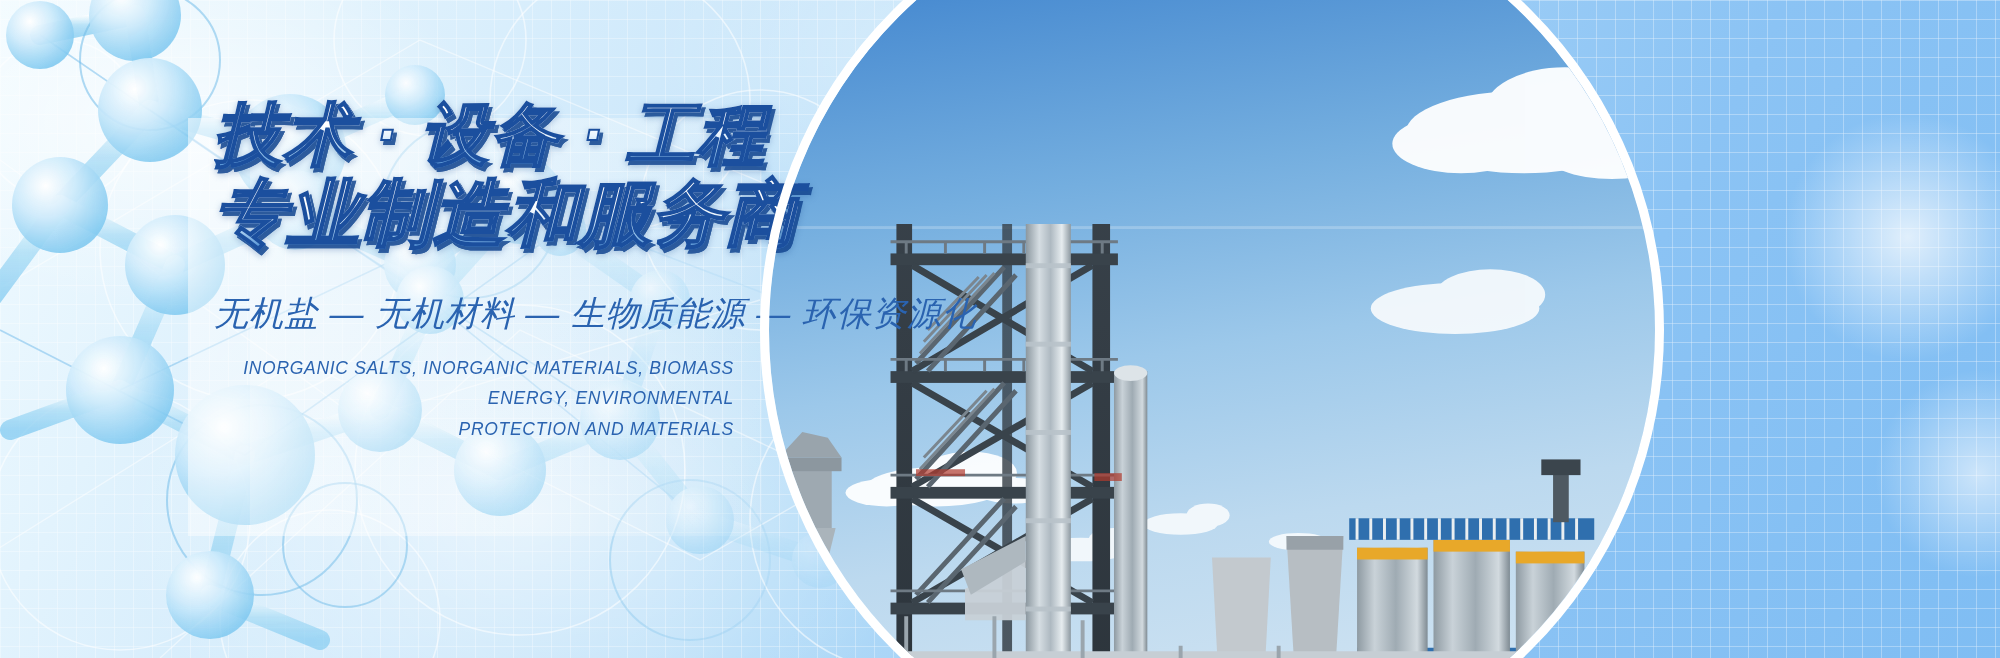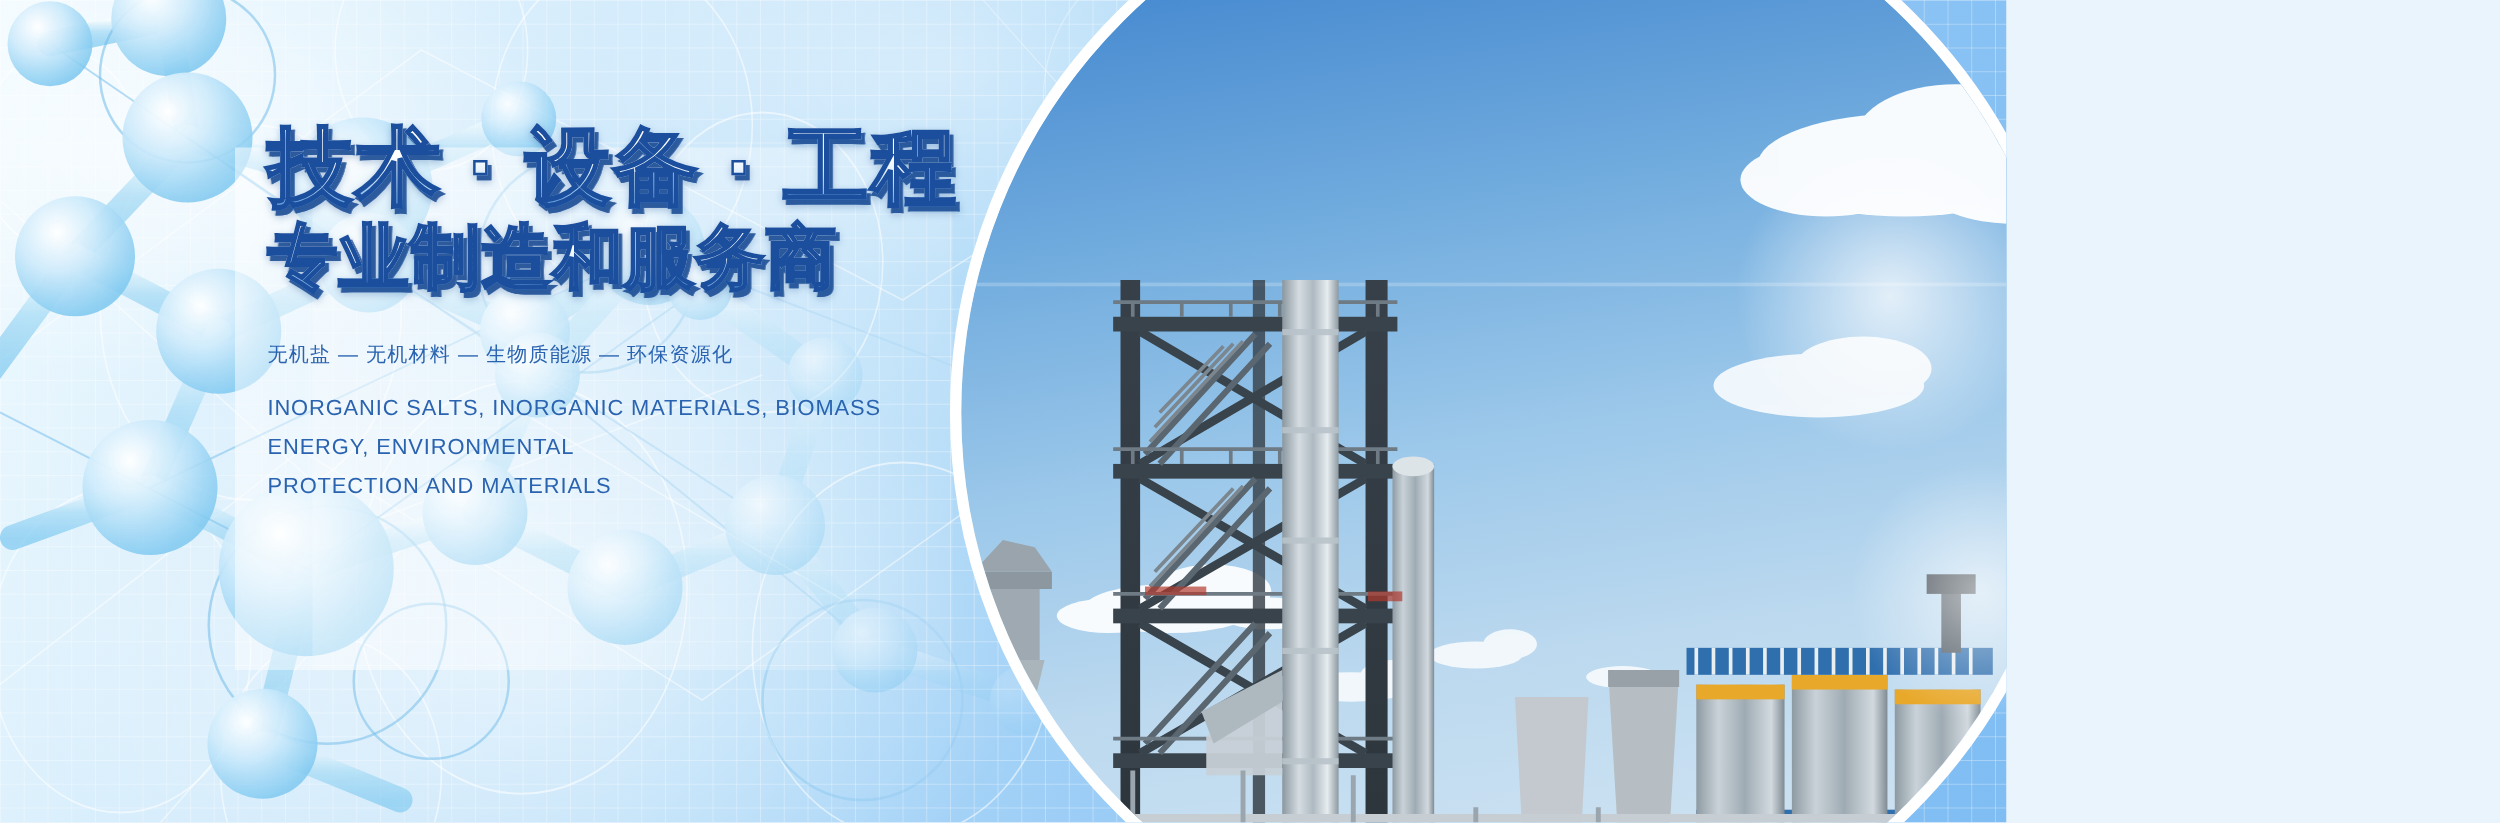--- a/index.html
+++ b/index.html
@@ -2,22 +2,23 @@
 <html><head>
 <meta charset="utf-8">
 <style>
   html,body{margin:0;padding:0;}
   body{
     width:2000px;height:658px;overflow:hidden;
     font-family:"Liberation Sans","DejaVu Sans",sans-serif;
     background:#eaf4fd;
   }
   .banner{
-    position:relative;width:1605px;height:658px;overflow:hidden;
+    position:relative;width:2000px;height:658px;overflow:hidden;
     background:linear-gradient(118deg,#f2fbff 0%,#e2f3fd 14%,#cfe9fb 30%,#b4dcf8 46%,#9ccdf6 62%,#8bc3f4 76%,#7fbdf3 100%);
+    font-style:italic;
   }
 
   
   .bg-grid{
     position:absolute;inset:0;
     background-image:
       linear-gradient(to right,rgba(255,255,255,.42) 1px,transparent 1px),
       linear-gradient(to bottom,rgba(255,255,255,.42) 1px,transparent 1px);
     background-size:19px 19px;
     opacity:.75;
@@ -53,50 +54,50 @@
 
   .headline{
     font-family:"Liberation Sans","DejaVu Sans",sans-serif;
     font-weight:700;
     letter-spacing:2px;
     line-height:1.02;
     white-space:nowrap;
     position:relative;
   }
   .hl1{font-size:68px;margin:0 0 8px 0;}
-  .hl2{font-size:56px;margin:0;letter-spacing:1px;}
+  .hl2{font-size:72px;margin:0;letter-spacing:1px;}
 
   .gtext{
     position:relative;display:inline-block;
     background:linear-gradient(180deg,#ffffff 0%,#ffffff 36%,#e7f3fd 52%,#a6cdef 74%,#5e9ad8 92%,#3f7fc8 100%);
     -webkit-background-clip:text;background-clip:text;
     color:transparent;-webkit-text-fill-color:transparent;
     -webkit-text-stroke:2px #1b4f9e;
     paint-order:stroke fill;
     filter:drop-shadow(3px 4px 0 rgba(20,70,145,.85)) drop-shadow(0 2px 3px rgba(30,80,150,.30));
   }
 
   .sub-cn{
     margin:40px 0 0 0;
-    font-size:16px;
+    font-size:34px;
     color:#2a63b0;
     letter-spacing:1px;
     white-space:nowrap;
     font-weight:400;
   }
   .sub-en{
     margin:16px 0 0 0;
     font-size:17.5px;
     color:#2a63b0;
     letter-spacing:.7px;
     line-height:1.75;
     max-width:520px;
     font-weight:400;
   }
-  .sub-en span{display:block;}
+  .sub-en span{display:block;text-align:right;}
 
   
   .photo-wrap{
     position:absolute;left:760px;top:-122px;width:904px;height:904px;
   }
   .photo-ring{
     position:absolute;inset:0;border-radius:50%;
     border:9px solid #ffffff;
     box-sizing:border-box;
     z-index:3;pointer-events:none;

